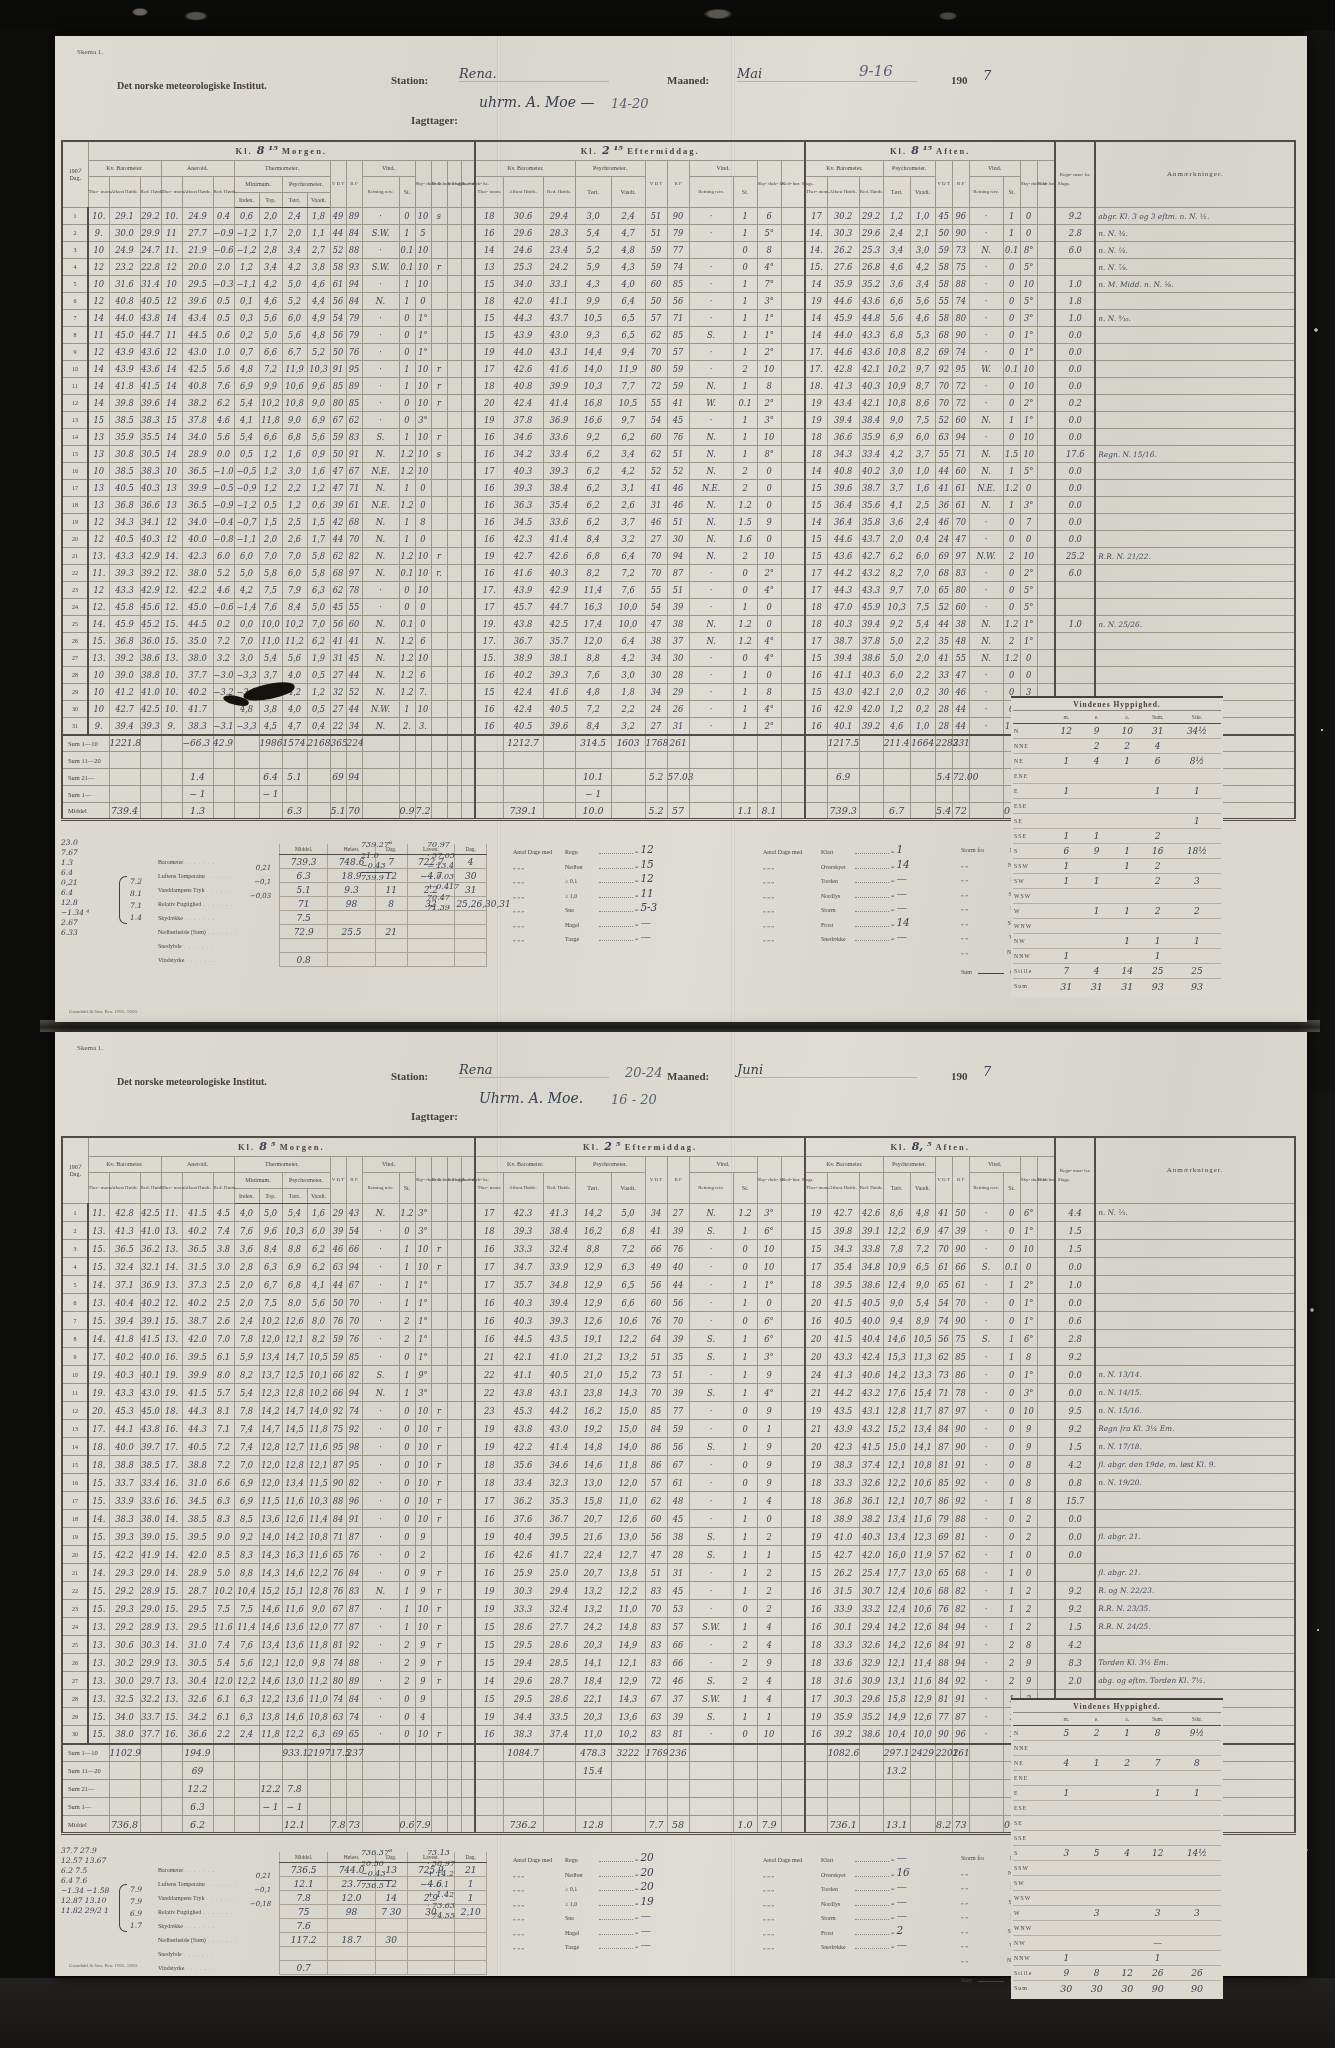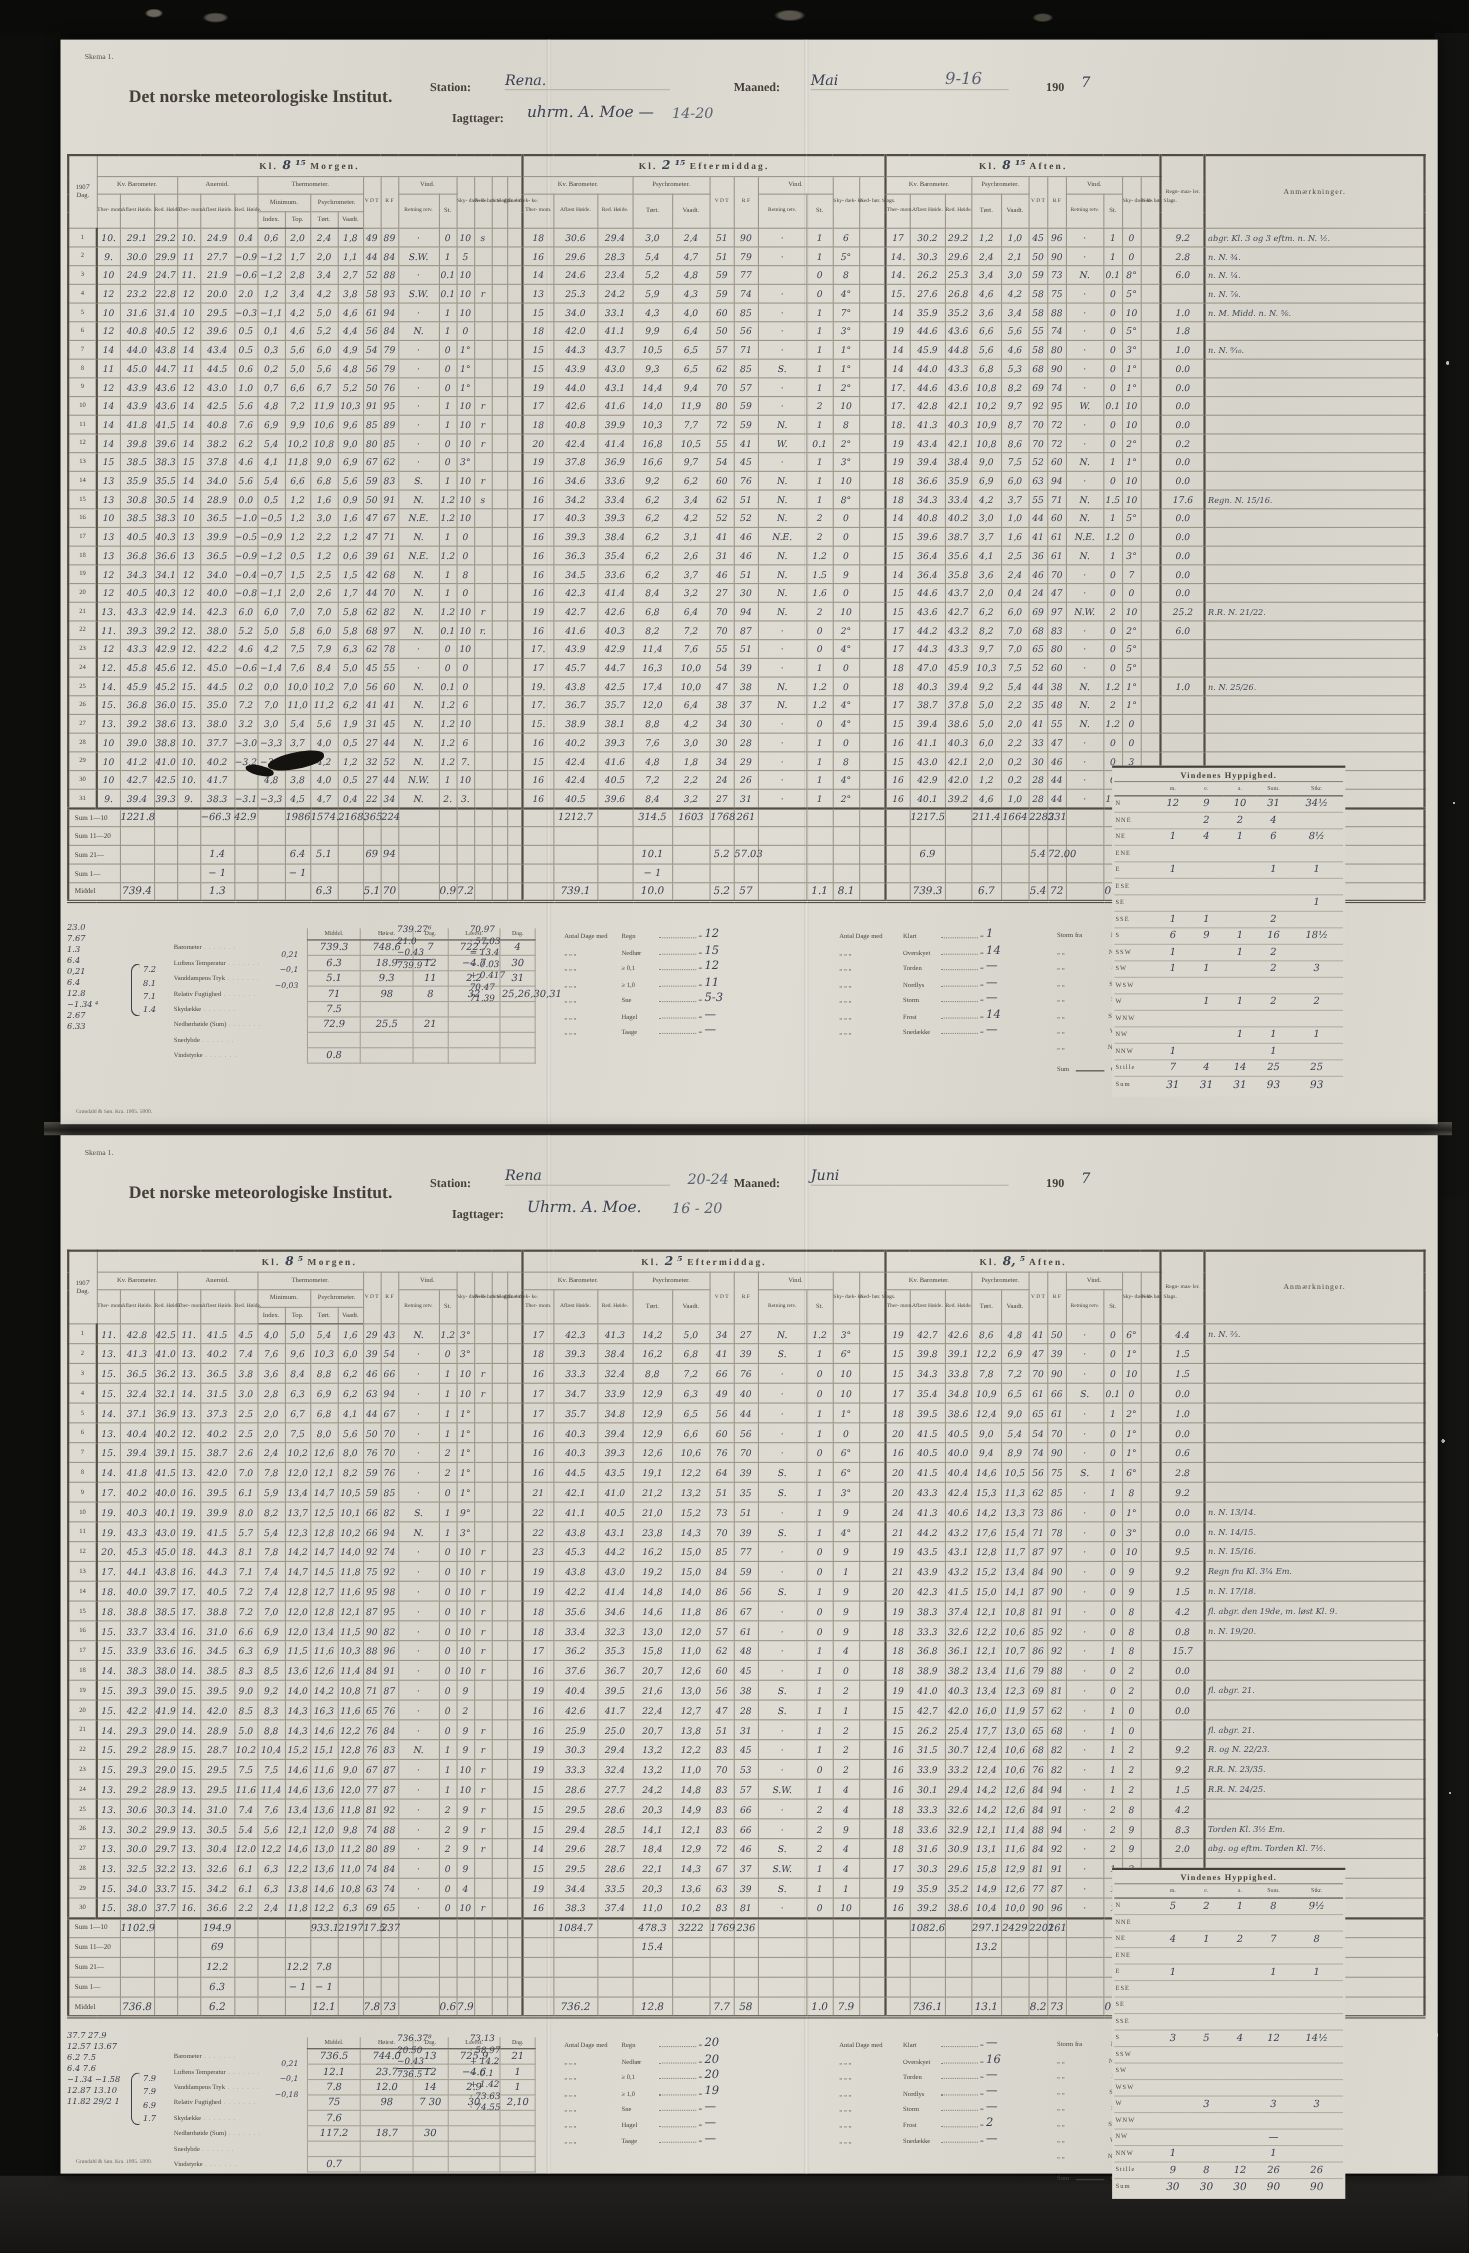--- a/index.html
+++ b/index.html
@@ -32,24 +32,24 @@
      box-shadow:0 0 14px rgba(0,0,0,.8);}
   .f1{top:36px;height:986px;}
   .f2{top:1032px;height:944px;}
   .cr{position:absolute;top:0;bottom:0;width:4px;opacity:.5;background:
      linear-gradient(90deg,rgba(110,105,95,.35),rgba(255,255,255,.5),rgba(110,105,95,.25));}
   .cr1{left:442px;} .cr2{left:676px;}
 
   
   .p{color:#45413a;}
   .skema{position:absolute;left:22px;top:12px;font-size:7px;color:#56524a;}
-  .inst{position:absolute;left:62px;top:44px;font-size:16px;font-weight:bold;color:#45413a;}
+  .inst{position:absolute;left:62px;top:44px;font-size:10px;font-weight:bold;color:#45413a;}
   .hl{position:absolute;font-size:11px;font-weight:bold;color:#45413a;}
   .lab-station{left:336px;top:38px;} .lab-maaned{left:612px;top:38px;}
-  .lab-year{left:896px;top:38px;} .lab-iagt{left:356px;top:66px;}
+  .lab-year{left:896px;top:38px;} .lab-iagt{left:356px;top:78px;}
   
   .hw{font-family:"DejaVu Serif",serif;font-style:italic;color:#3a4150;}
   .hv{position:absolute;font-size:13px;}
   .v-station{left:404px;top:30px;border-bottom:1px solid #b7b2a7;min-width:150px;}
   .v-stx{left:570px;top:33px;color:#5a6272;}
   .v-maaned{left:682px;top:30px;border-bottom:1px solid #b7b2a7;min-width:180px;}
   .v-year{left:928px;top:32px;}
   .v-iagt{left:424px;top:58px;font-size:14px;}
   .v-iex{left:556px;top:60px;color:#5a6272;}
   .v-corner{left:804px;top:26px;font-size:15px;color:#5a6272;}

